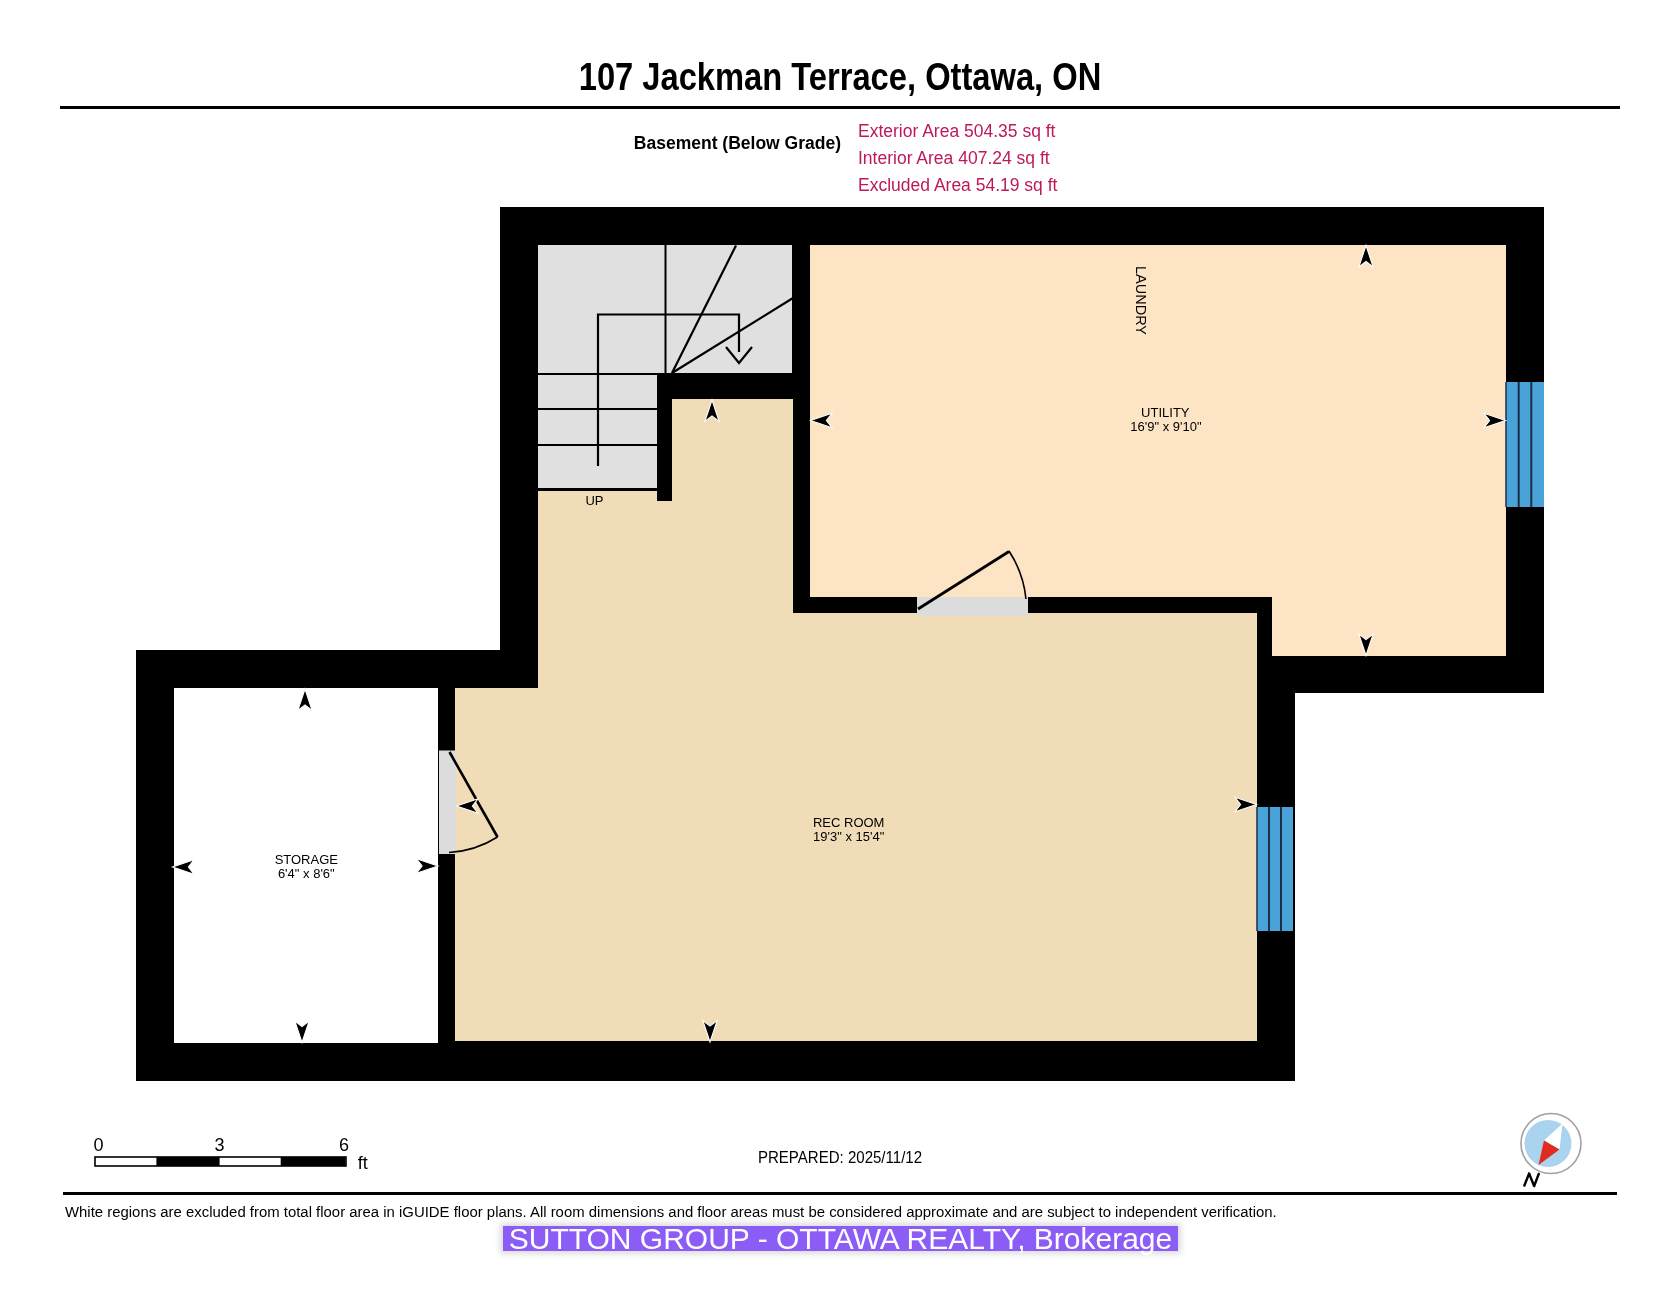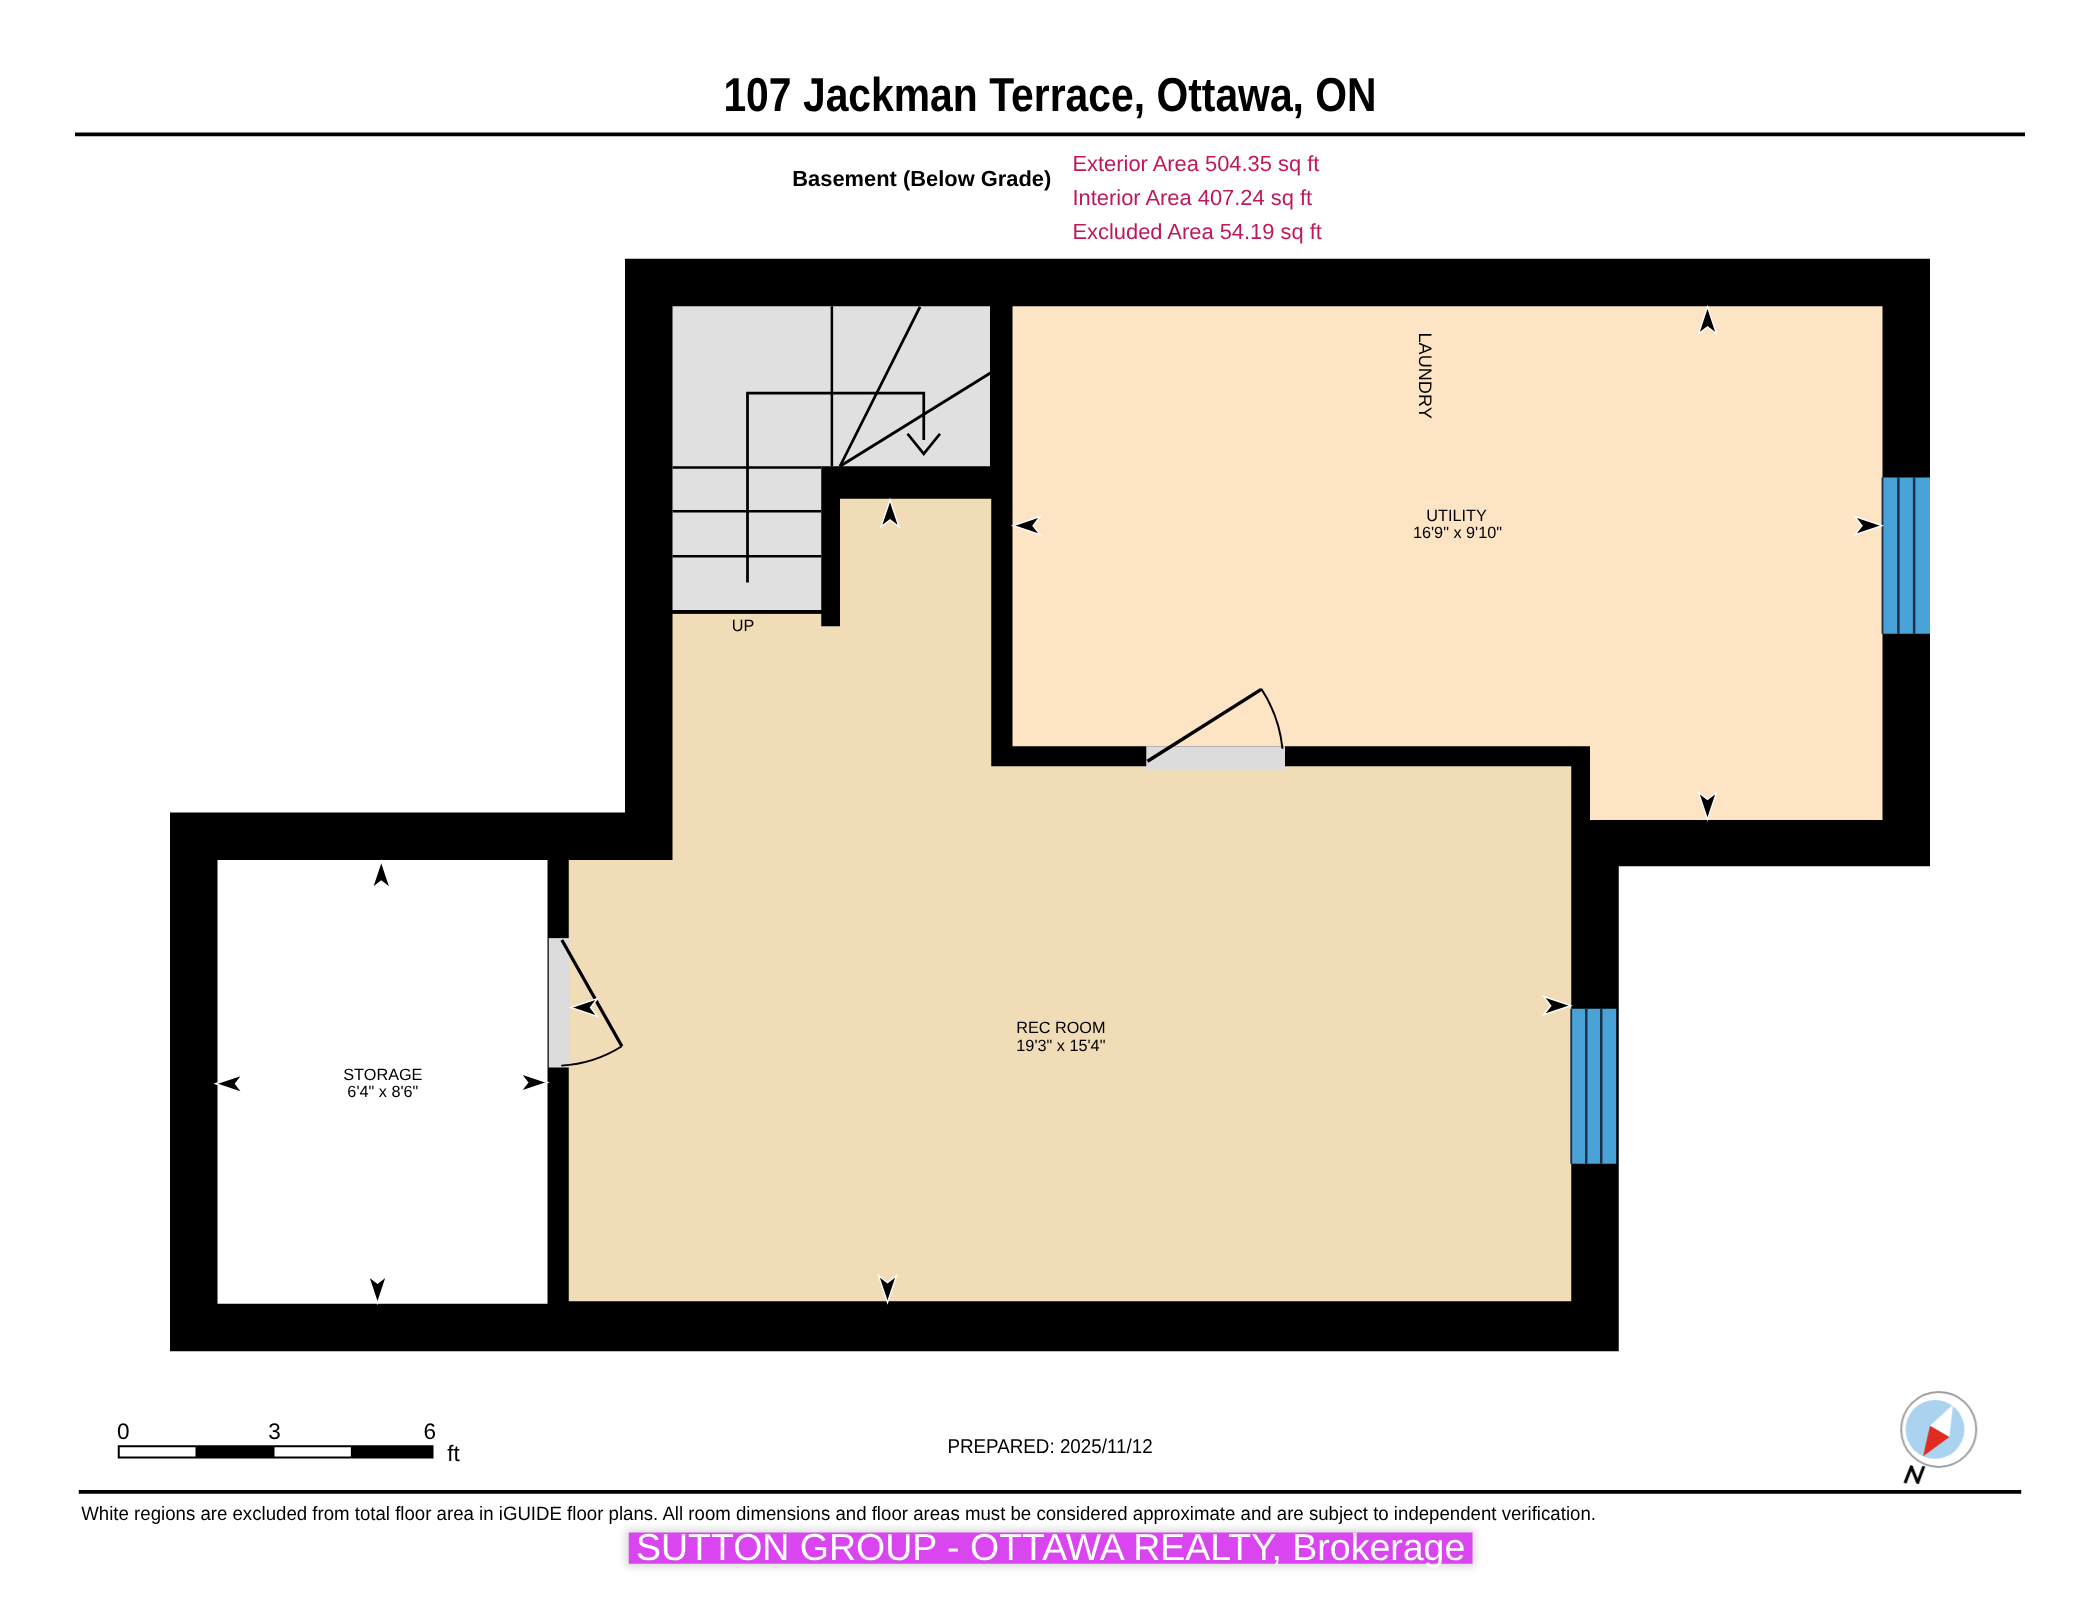--- a/index.html
+++ b/index.html
@@ -138,13 +138,13 @@
 
 <polygon points="39,40.5 54.5,49.5 33.5,65 " fill="#E02B20"></polygon>
 
 <path d="M19,86.5 L24.5,72.5 M24.1,73.5 L29.1,86 M28.8,87 L34.1,73" fill="none" stroke="#000" stroke-width="2.4"></path>
 </svg>
 
 <div class="abs" style="left:63px;top:1192px;width:1554px;height:3px;background:#000;"></div>
 
 <div class="abs" style="left:65px;top:1203px;font-size:15.5px;color:#000;transform:scaleX(0.962) translateZ(0);transform-origin:left center;white-space:nowrap;">White regions are excluded from total floor area in iGUIDE floor plans. All room dimensions and floor areas must be considered approximate and are subject to independent verification.</div>
 
-<div class="abs" style="left:503px;top:1226px;width:675px;height:25px;line-height:25px;text-align:center;font-size:30px;color:#ffffff;background:#d946ef;box-shadow:0 0 6px 3px #DCDCDC;white-space:nowrap;">SUTTON GROUP - OTTAWA REALTY, Brokerage</div>
+<div class="abs" style="left:503px;top:1226px;width:675px;height:25px;line-height:25px;text-align:center;font-size:30px;color:#ffffff;background:#8b5cf6;box-shadow:0 0 6px 3px #DCDCDC;white-space:nowrap;">SUTTON GROUP - OTTAWA REALTY, Brokerage</div>
 
 </body></html>

